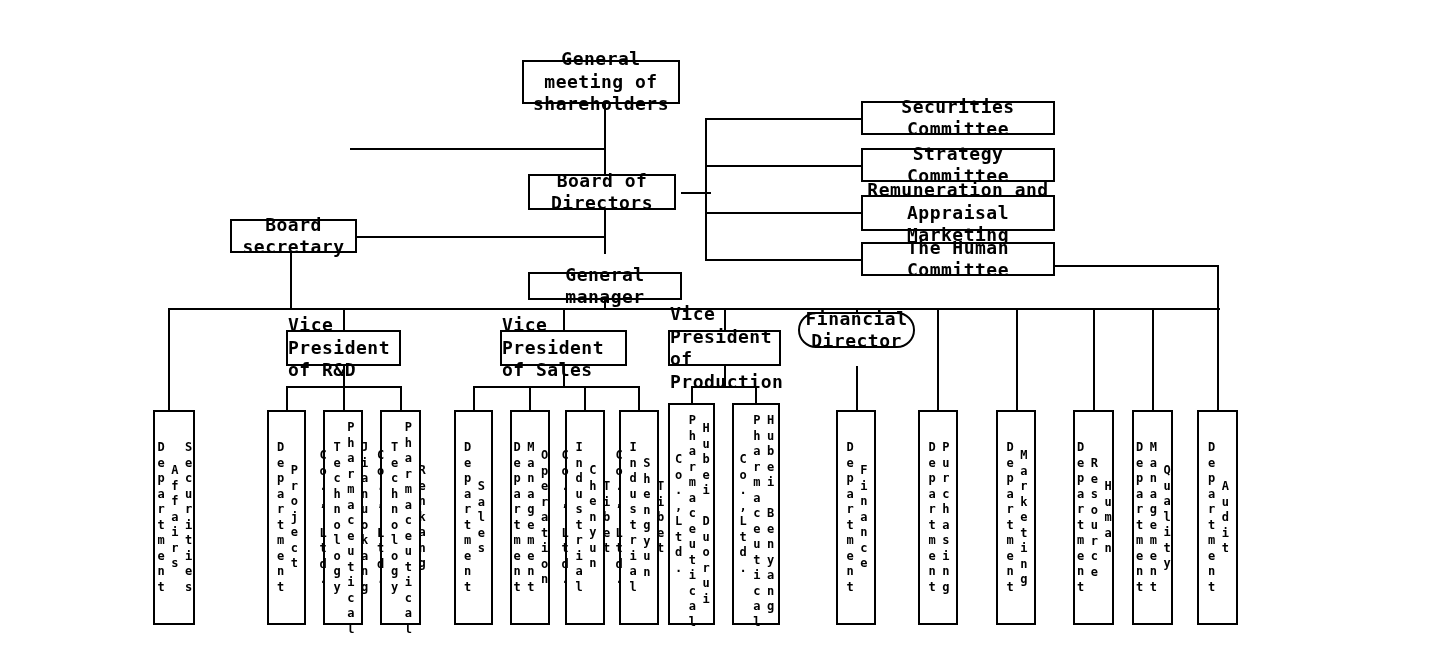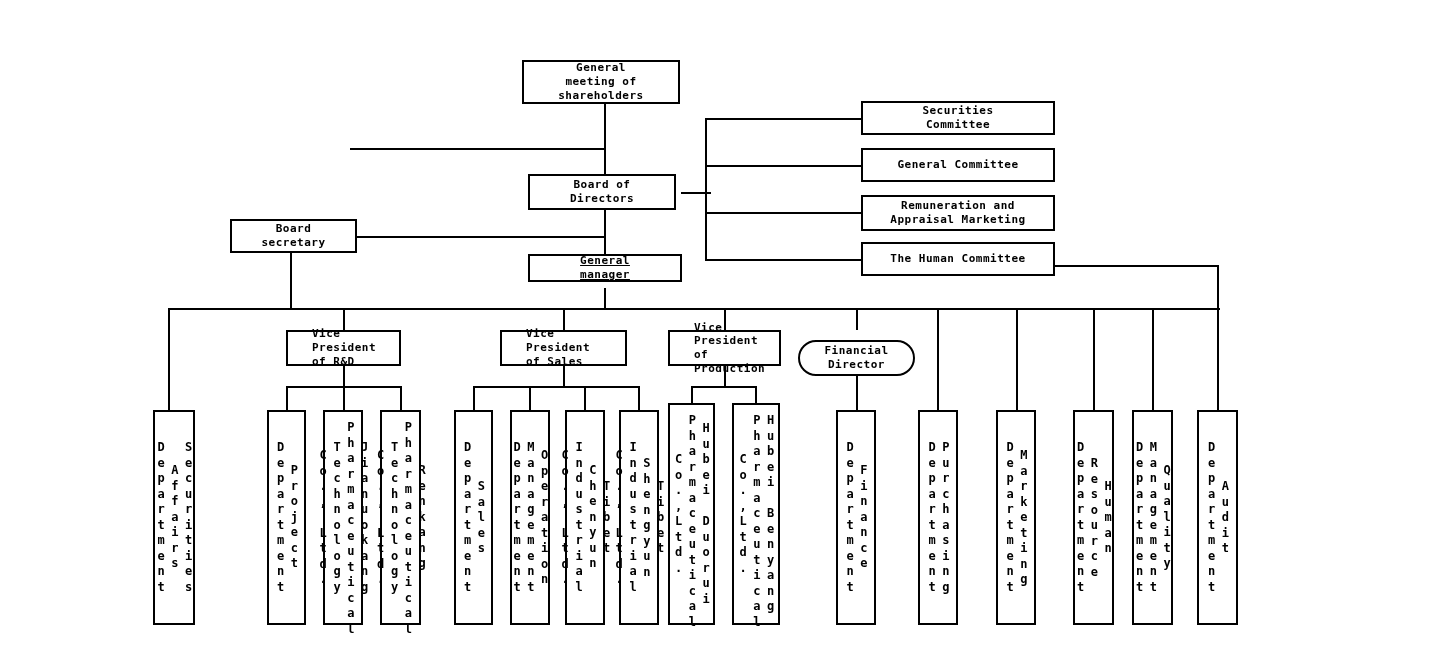--- a/index.html
+++ b/index.html
@@ -27,23 +27,23 @@
     color: #000000;
     z-index: 3;
   }
   .node .label {
     display: block;
     line-height: 1.25;
     letter-spacing: 0.5px;
     white-space: pre-line;
   }
   .node.h {
-    font-size: 11px;
+    font-size: 18px;
     font-weight: bold;
-    padding: 2px 24px;
+    padding: 2px 0;
   }
   .node.h.left .label {
     text-align: left;
     width: 100%;
   }
   .node.v {
     font-size: 12px;
     font-weight: bold;
     padding: 8px 2px;
   }
@@ -127,29 +127,29 @@
 
 
   <div class="node h" style="left:528px; top:174px; width:148px; height:36px;">
     <span class="label">Board of Directors</span>
   </div>
 
   <div class="node h" style="left:230px; top:219px; width:127px; height:34px;">
     <span class="label">Board secretary</span>
   </div>
 
-  <div class="node h" style="left:528px; top:254px; width:154px; height:28px;text-decoration:underline;">
+  <div class="node h" style="left:528px; top:272px; width:154px; height:28px;">
     <span class="label">General manager</span>
   </div>
 
   <div class="node h" style="left:861px; top:101px; width:194px; height:34px;">
     <span class="label">Securities Committee</span>
   </div>
   <div class="node h" style="left:861px; top:148px; width:194px; height:34px;">
-    <span class="label">General Committee</span>
+    <span class="label">Strategy Committee</span>
   </div>
   <div class="node h" style="left:861px; top:195px; width:194px; height:36px;">
     <span class="label">Remuneration and
 Appraisal Marketing</span>
   </div>
   <div class="node h" style="left:861px; top:242px; width:194px; height:34px;">
     <span class="label">The Human Committee</span>
   </div>
 
   <div class="node h left" style="left:286px; top:330px; width:115px; height:36px;">
@@ -157,21 +157,21 @@
 of R&amp;D</span>
   </div>
   <div class="node h left" style="left:500px; top:330px; width:127px; height:36px;">
     <span class="label">Vice President
 of Sales</span>
   </div>
   <div class="node h left" style="left:668px; top:330px; width:113px; height:36px;">
     <span class="label">Vice President
 of Production</span>
   </div>
-  <div class="node h" style="left:798px; top:340px; width:117px; height:36px;border-radius:18px;">
+  <div class="node h" style="left:798px; top:312px; width:117px; height:36px;border-radius:18px;">
     <span class="label">Financial
 Director</span>
   </div>
 
   <div class="node v" style="left:153px; top:410px; width:42px; height:215px;">
     <span class="label">Securities Affairs
 Department</span>
   </div>
 
   <div class="node v" style="left:267px; top:410px; width:39px; height:215px;">

